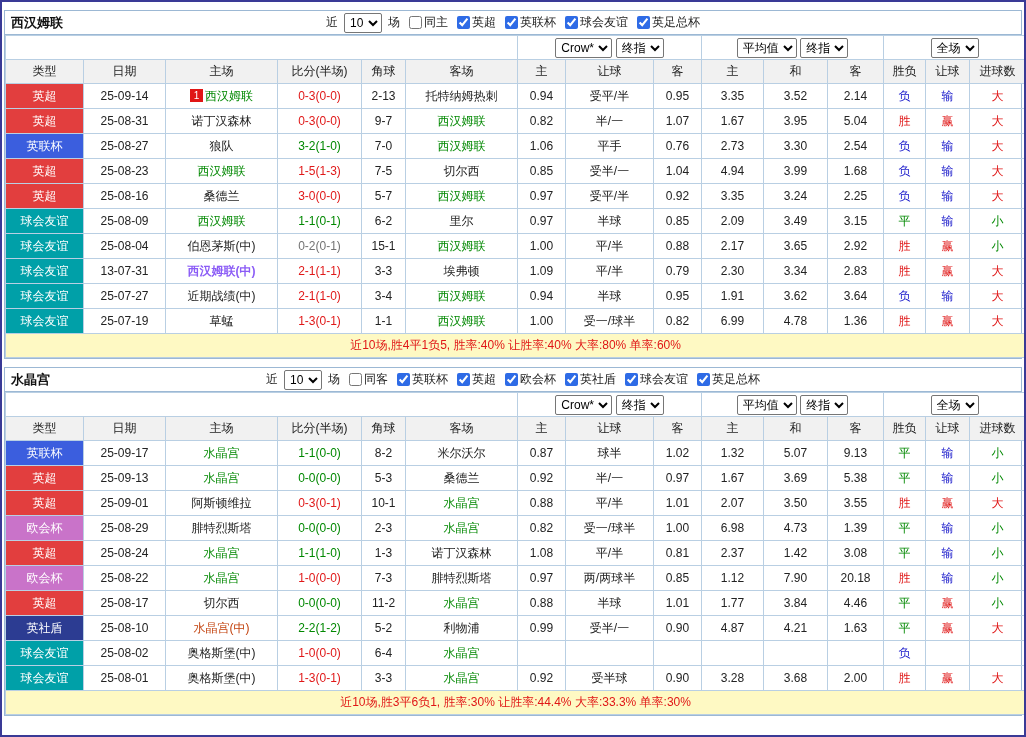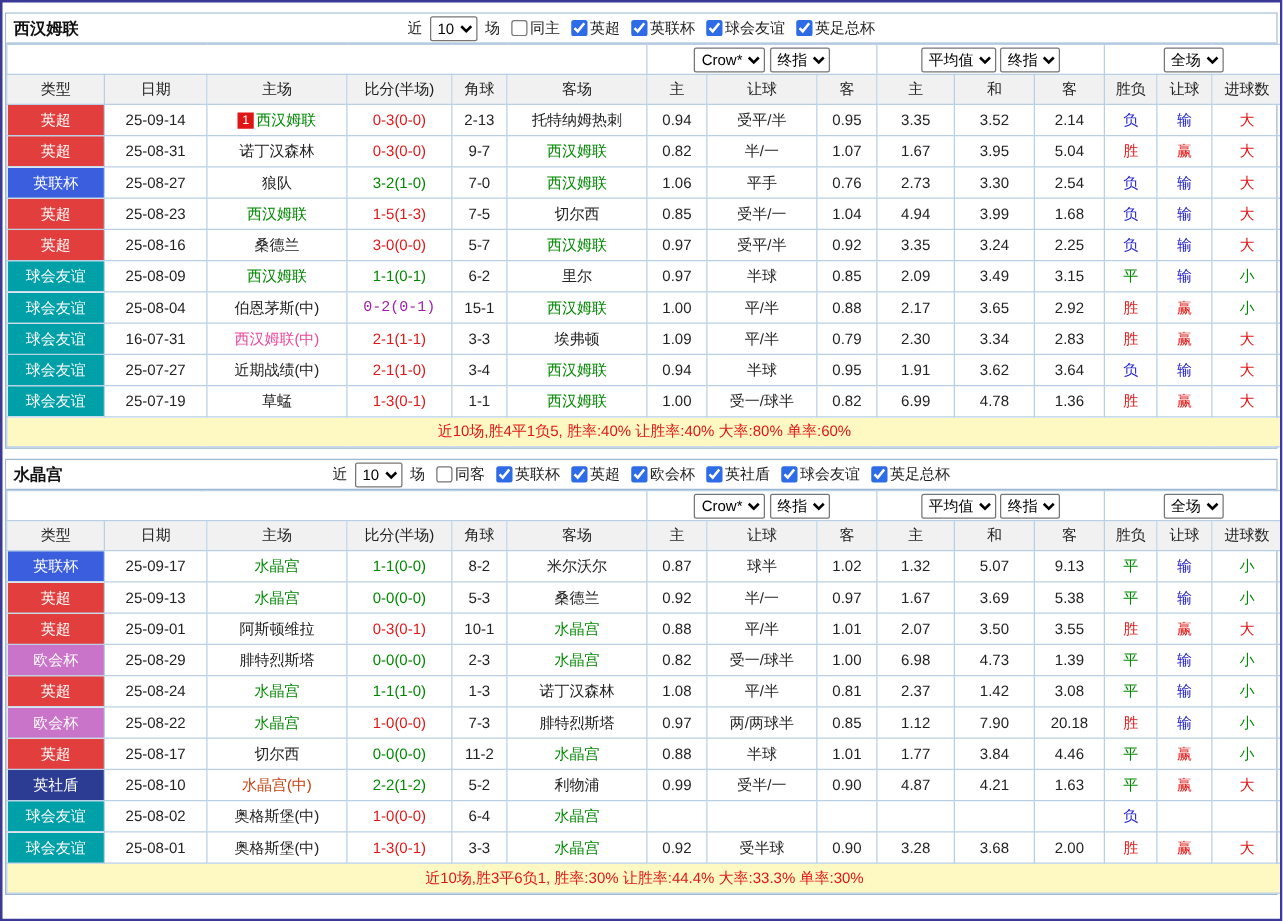--- a/index.html
+++ b/index.html
@@ -213,37 +213,37 @@
             <td>3.49</td>
             <td>3.15</td>
             <td style="color: rgb(0, 136, 0);">平</td>
             <td style="color: rgb(32, 32, 204);">输</td>
             <td style="color: rgb(0, 136, 0);">小</td>
           </tr>
           <tr>
             <td class="type-cell" style="background: rgb(0, 160, 168);">球会友谊</td>
             <td>25-08-04</td>
             <td><span style="color: rgb(34, 34, 34);">伯恩茅斯(中)</span></td>
-            <td style="color: #a21caf; font-family: Liberation Mono, monospace;">0-2(0-1)</td>
+            <td style="color: #737373;">0-2(0-1)</td>
             <td>15-1</td>
             <td><span style="color: rgb(0, 136, 0);">西汉姆联</span></td>
             <td>1.00</td>
             <td>平/半</td>
             <td>0.88</td>
             <td>2.17</td>
             <td>3.65</td>
             <td>2.92</td>
             <td style="color: rgb(224, 24, 24);">胜</td>
             <td style="color: rgb(224, 24, 24);">赢</td>
             <td style="color: rgb(0, 136, 0);">小</td>
           </tr>
           <tr>
             <td class="type-cell" style="background: rgb(0, 160, 168);">球会友谊</td>
-            <td>16-07-31</td>
-            <td><span style="color: #ec4899;">西汉姆联(中)</span></td>
+            <td>13-07-31</td>
+            <td><span style="color: #8b5cf6; font-weight: bold;">西汉姆联(中)</span></td>
             <td style="color: rgb(224, 24, 24);">2-1(1-1)</td>
             <td>3-3</td>
             <td><span style="color: rgb(34, 34, 34);">埃弗顿</span></td>
             <td>1.09</td>
             <td>平/半</td>
             <td>0.79</td>
             <td>2.30</td>
             <td>3.34</td>
             <td>2.83</td>
             <td style="color: rgb(224, 24, 24);">胜</td>

